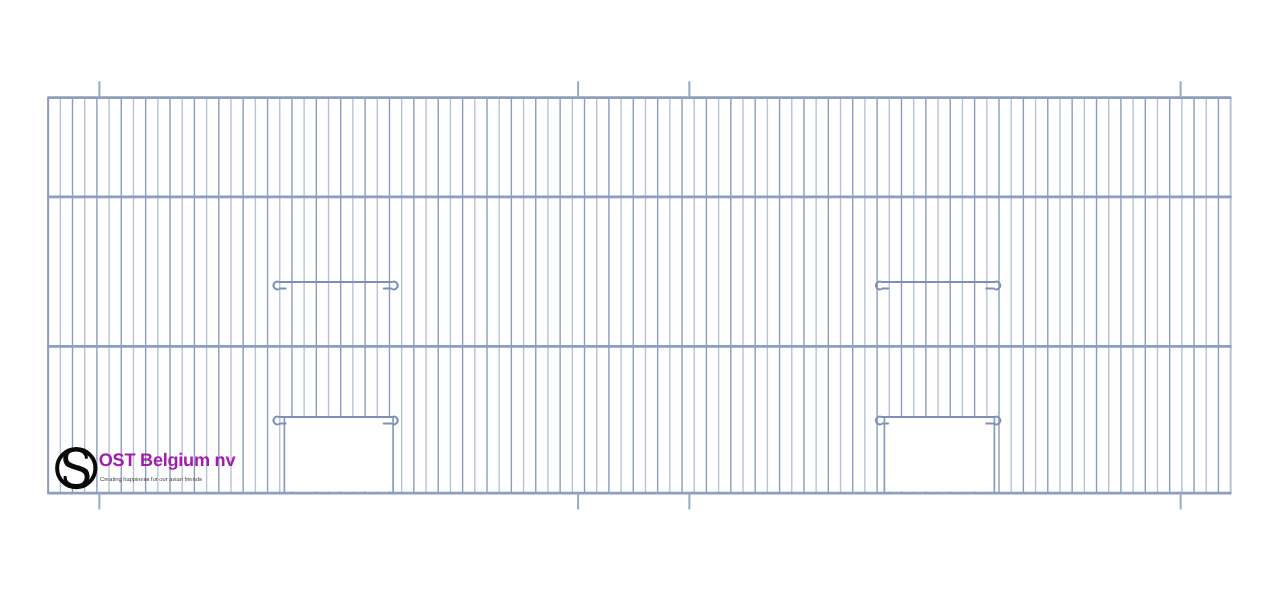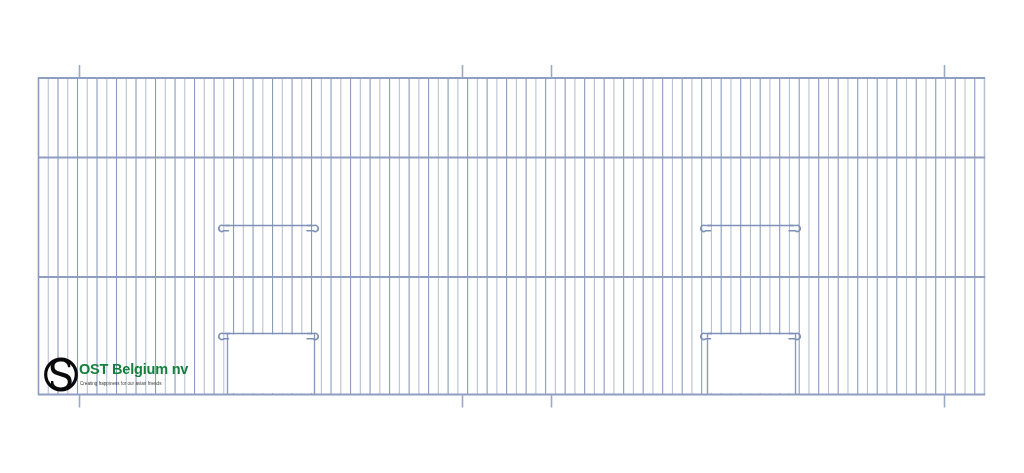--- a/index.html
+++ b/index.html
@@ -8,21 +8,21 @@
     width:1024px;height:473px;
     background:#ffffff;
     overflow:hidden;
     font-family:"Liberation Sans", sans-serif;
   }
   .drawing-svg{position:absolute;left:0;top:0;}
   .brand-name{
     position:absolute;left:79px;top:361px;
     font-family:"Liberation Sans", sans-serif;
     font-weight:800;font-size:14.5px;letter-spacing:-0.2px;
-    color:#15803d;white-space:nowrap;line-height:1.2;
+    color:#a21caf;white-space:nowrap;line-height:1.2;
   }
   .brand-tagline{
     position:absolute;left:80px;top:382px;
     font-family:"Liberation Sans", sans-serif;
     font-size:4.6px;color:#3a3a3a;white-space:nowrap;line-height:1;
   }
   .logo-svg{position:absolute;left:42px;top:354px;overflow:visible;}
   .logo-s{
     font-family:"DejaVu Serif", serif;
     font-size:40px;fill:#0a0a0a;

